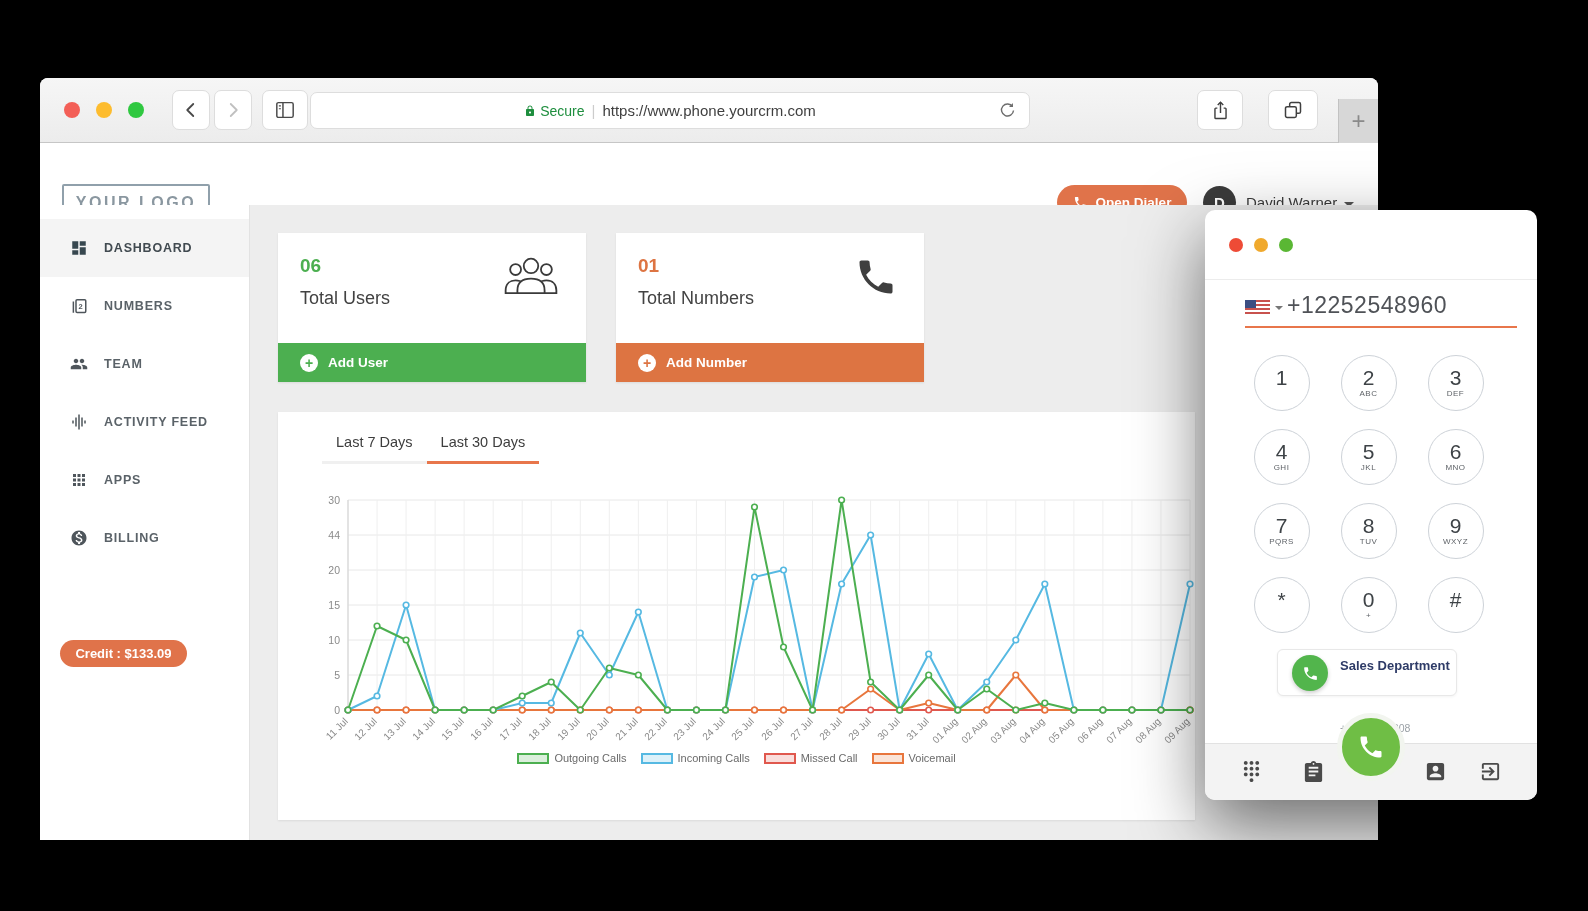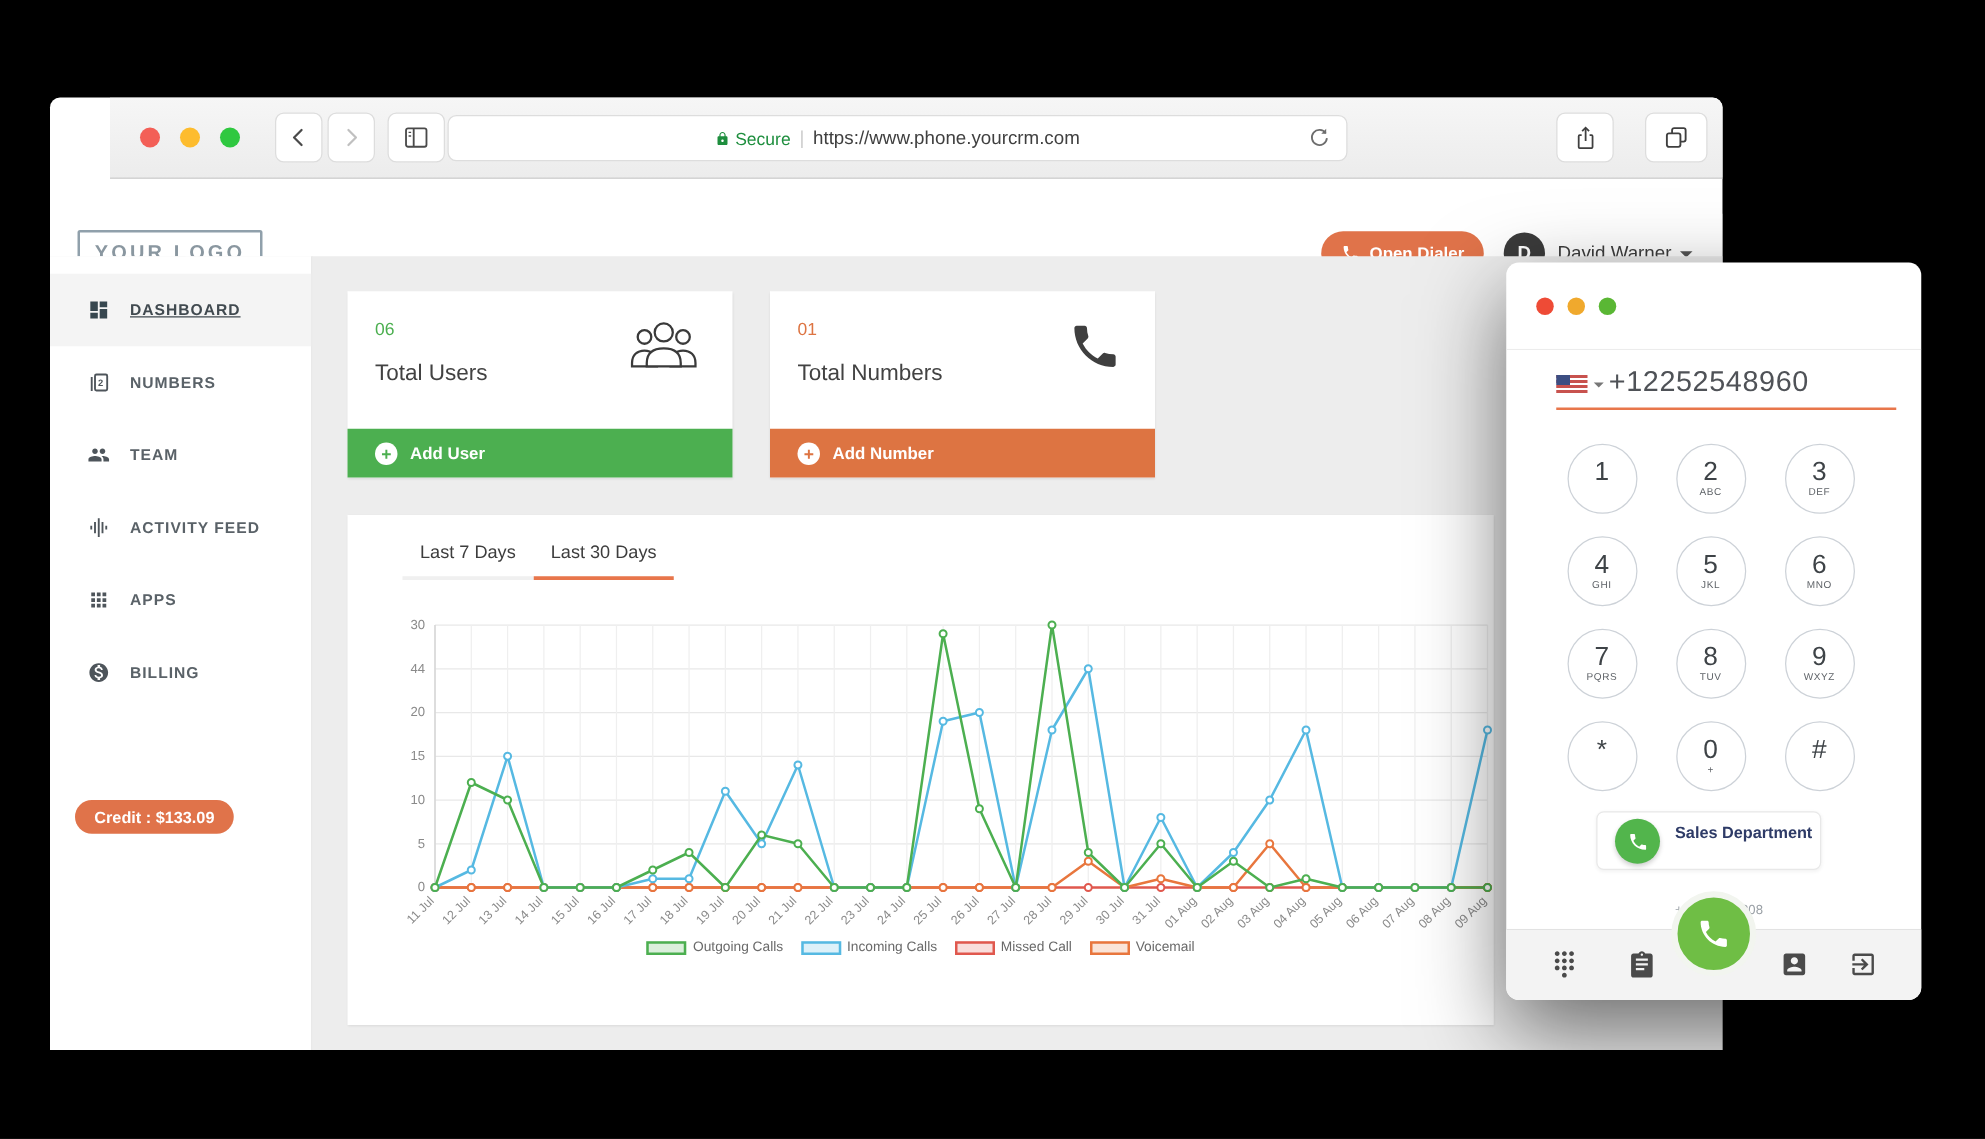--- a/index.html
+++ b/index.html
@@ -3,21 +3,21 @@
 <meta charset="utf-8">
 <style>
   * { margin:0; padding:0; box-sizing:border-box; }
   html,body { width:1588px; height:911px; background:#000; overflow:hidden;
     font-family:"Liberation Sans", sans-serif; }
 
   
   .browser { position:absolute; left:40px; top:78px; width:1338px; height:762px;
     background:#fff; border-radius:8px 8px 0 0; overflow:hidden; }
   .chrome { position:absolute; left:0; top:0; width:100%; height:65px;
-    background:linear-gradient(#f6f6f6,#ececec); border-bottom:1px solid #c6c6c6;margin-left:48px; }
+    background:linear-gradient(#f6f6f6,#ececec); border-bottom:1px solid #c6c6c6; }
   .tl { position:absolute; width:16px; height:16px; border-radius:50%; top:24px; }
   .tl.red{ left:24px; background:#f35f57;} .tl.yel{ left:56px; background:#fdbc2e;}
   .tl.grn{ left:88px; background:#2fc840;}
   .chrome-btn { position:absolute; top:12px; height:40px; background:#fff;
     border:1px solid #ddd; border-radius:7px; display:flex; align-items:center;
     justify-content:center; color:#4a4a4a; }
   .url-bar { position:absolute; left:270px; top:14px; width:720px; height:37px;
     background:#fff; border:1px solid #ddd; border-radius:7px; display:flex;
     align-items:center; justify-content:center; font-size:15px; color:#3f3f3f; gap:7px; }
   .secure { color:#1e8e3e; font-size:14px; display:flex; align-items:center; gap:4px;}
@@ -47,30 +47,30 @@
     vertical-align:middle; }
 
   
   .app-body { position:absolute; left:0; top:127px; width:100%; height:635px;
     background:#ededed; }
   .sidebar { position:absolute; left:0; top:0; width:210px; height:100%;
     background:#fff; border-right:1px solid #e2e2e2; }
   .side-item { position:relative; height:58px; display:flex; align-items:center;
     padding-left:30px; gap:16px; color:#5a6268; font-size:12.5px; font-weight:bold;
     letter-spacing:0.8px; cursor:pointer; }
-  .side-item.active { background:#f4f4f4; color:#414a50;text-decoration:underline; }
+  .side-item.active { background:#f4f4f4; color:#414a50; }
   .side-item svg { flex:0 0 auto; }
   .credit-pill { position:absolute; left:20px; top:435px; width:127px; height:27px;
     background:#e0734a; border-radius:14px; color:#fff; font-size:13px; font-weight:bold;
     display:flex; align-items:center; justify-content:center; }
 
   
   .card { position:absolute; width:308px; height:149px; background:#fff;
     box-shadow:0 1px 2px rgba(0,0,0,0.08); }
-  .card .num { position:absolute; left:22px; top:22px; font-size:14px; font-weight:normal; }
+  .card .num { position:absolute; left:22px; top:22px; font-size:19px; font-weight:bold; }
   .card .lbl { position:absolute; left:22px; top:55px; font-size:18px; color:#424242; }
   .card .cicon { position:absolute; right:26px; top:22px; }
   .card-footer { position:absolute; left:0; bottom:0; width:100%; height:39px;
     display:flex; align-items:center; padding-left:22px; gap:10px; color:#fff;
     font-size:13.5px; font-weight:bold; cursor:pointer; }
   .plus-circle { width:18px; height:18px; border-radius:50%; background:#fff;
     display:flex; align-items:center; justify-content:center; font-size:14px;
     font-weight:bold; line-height:1; }
 
   

